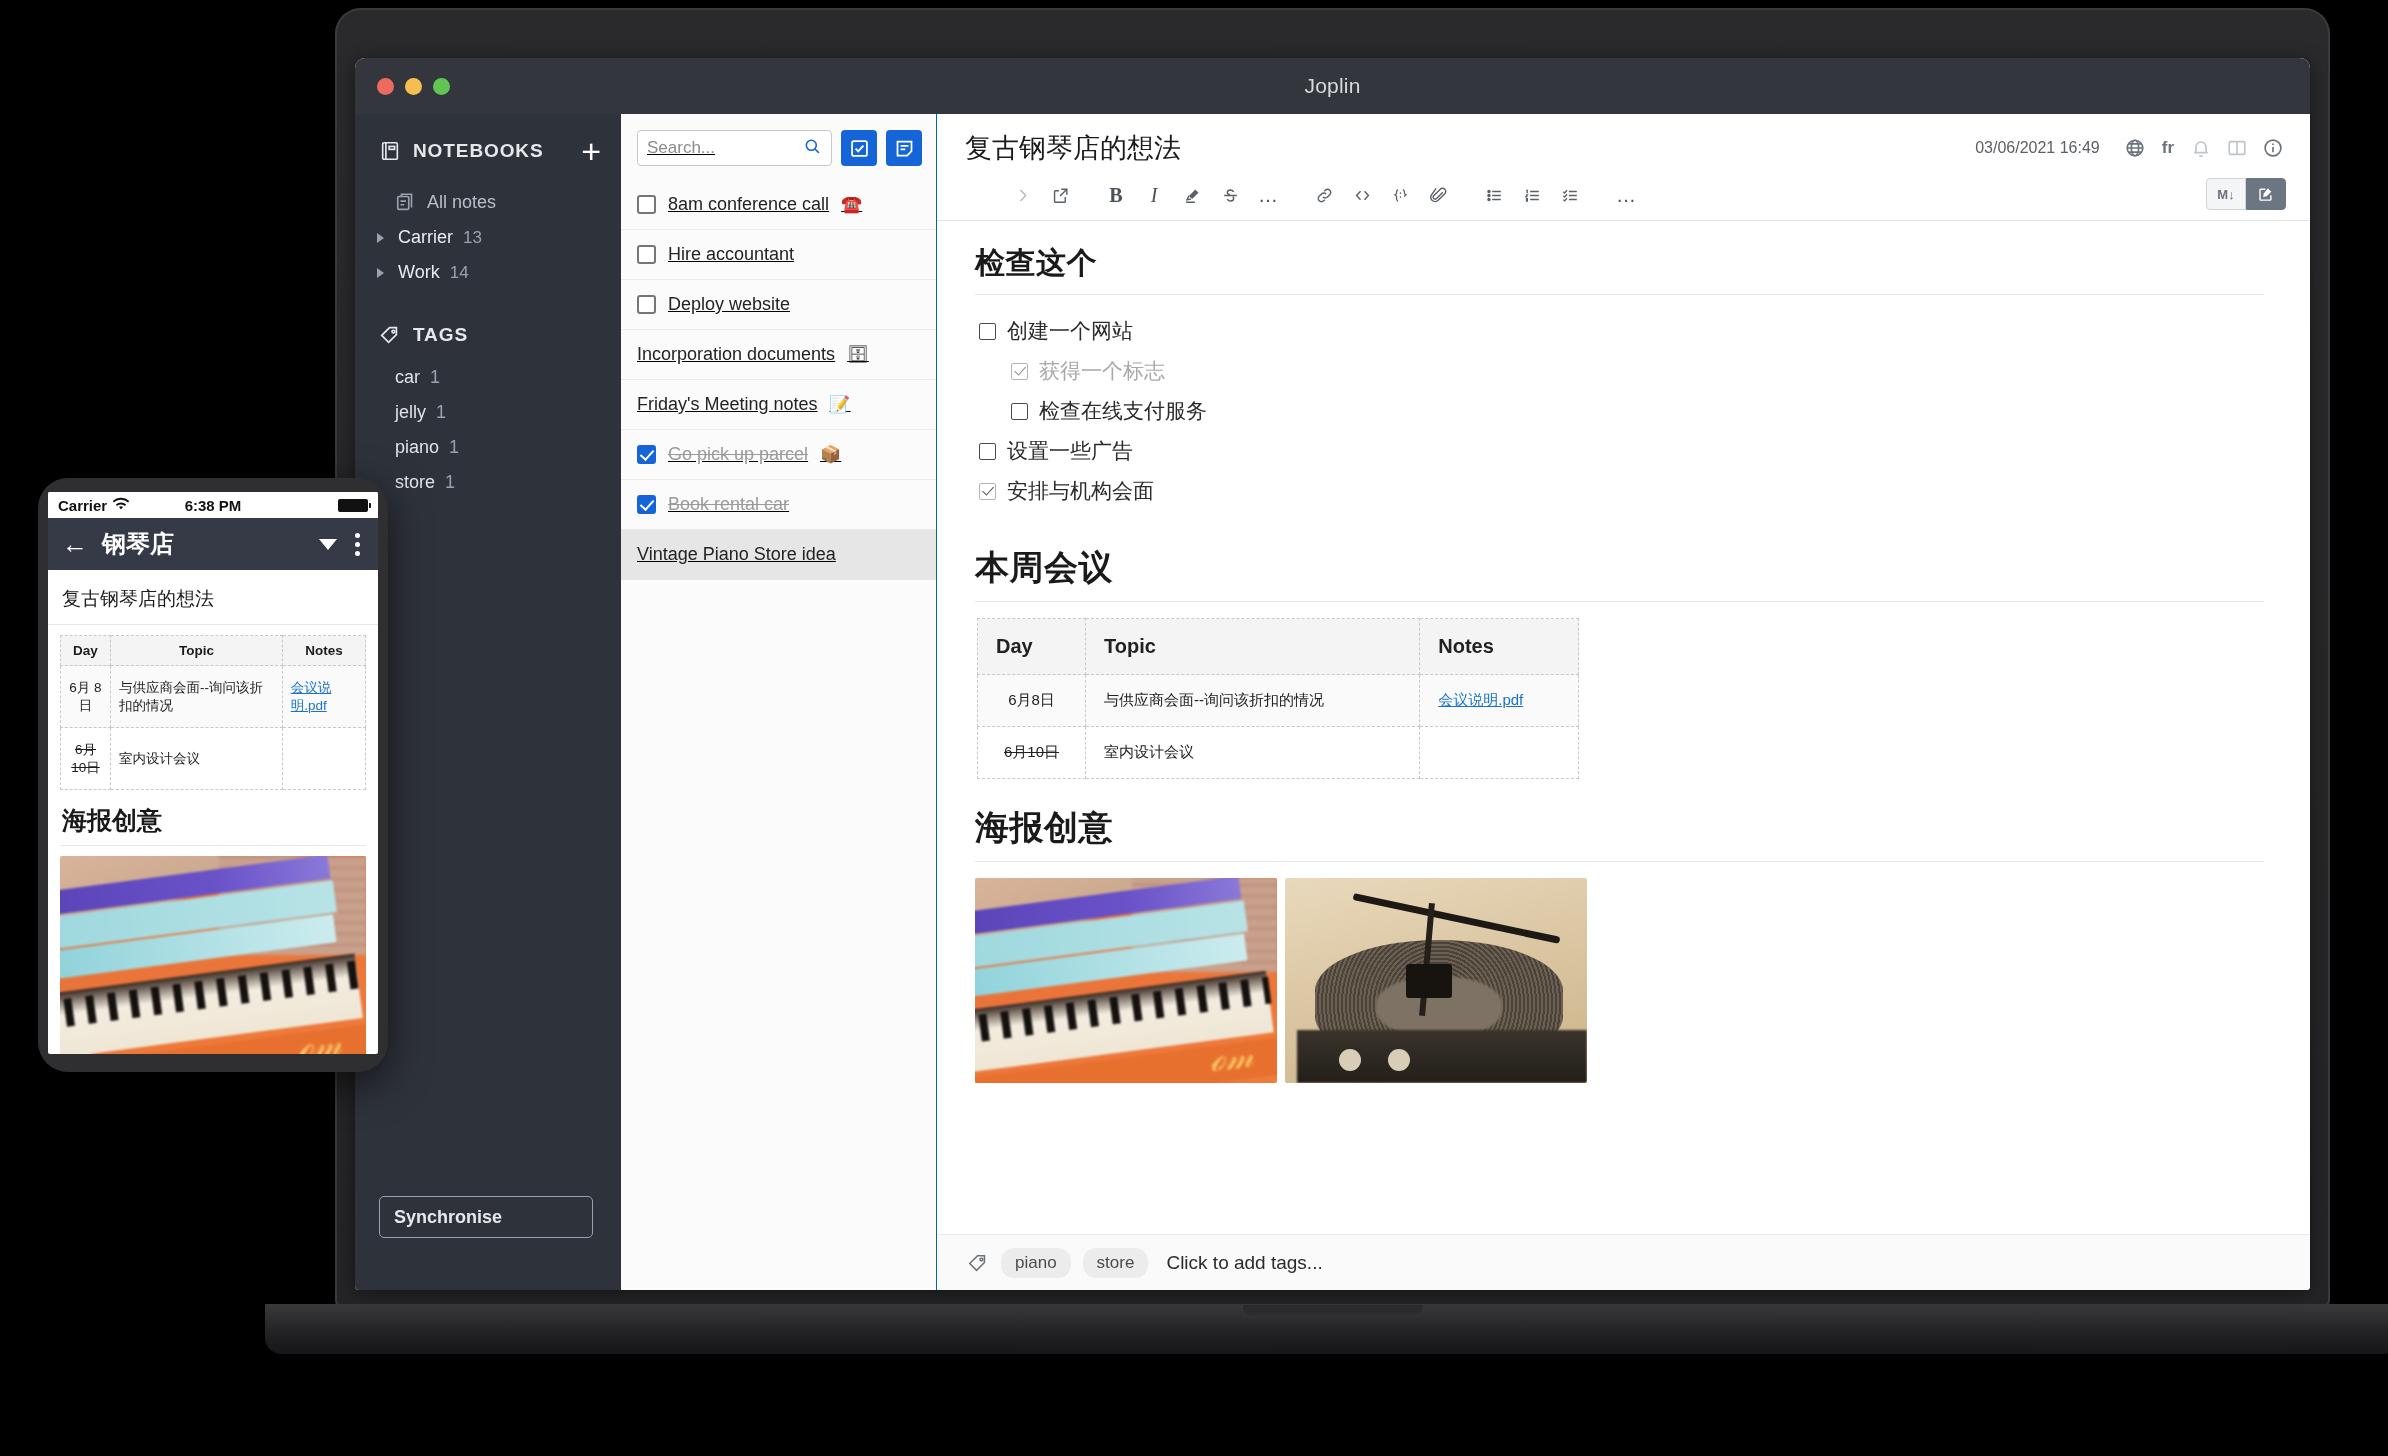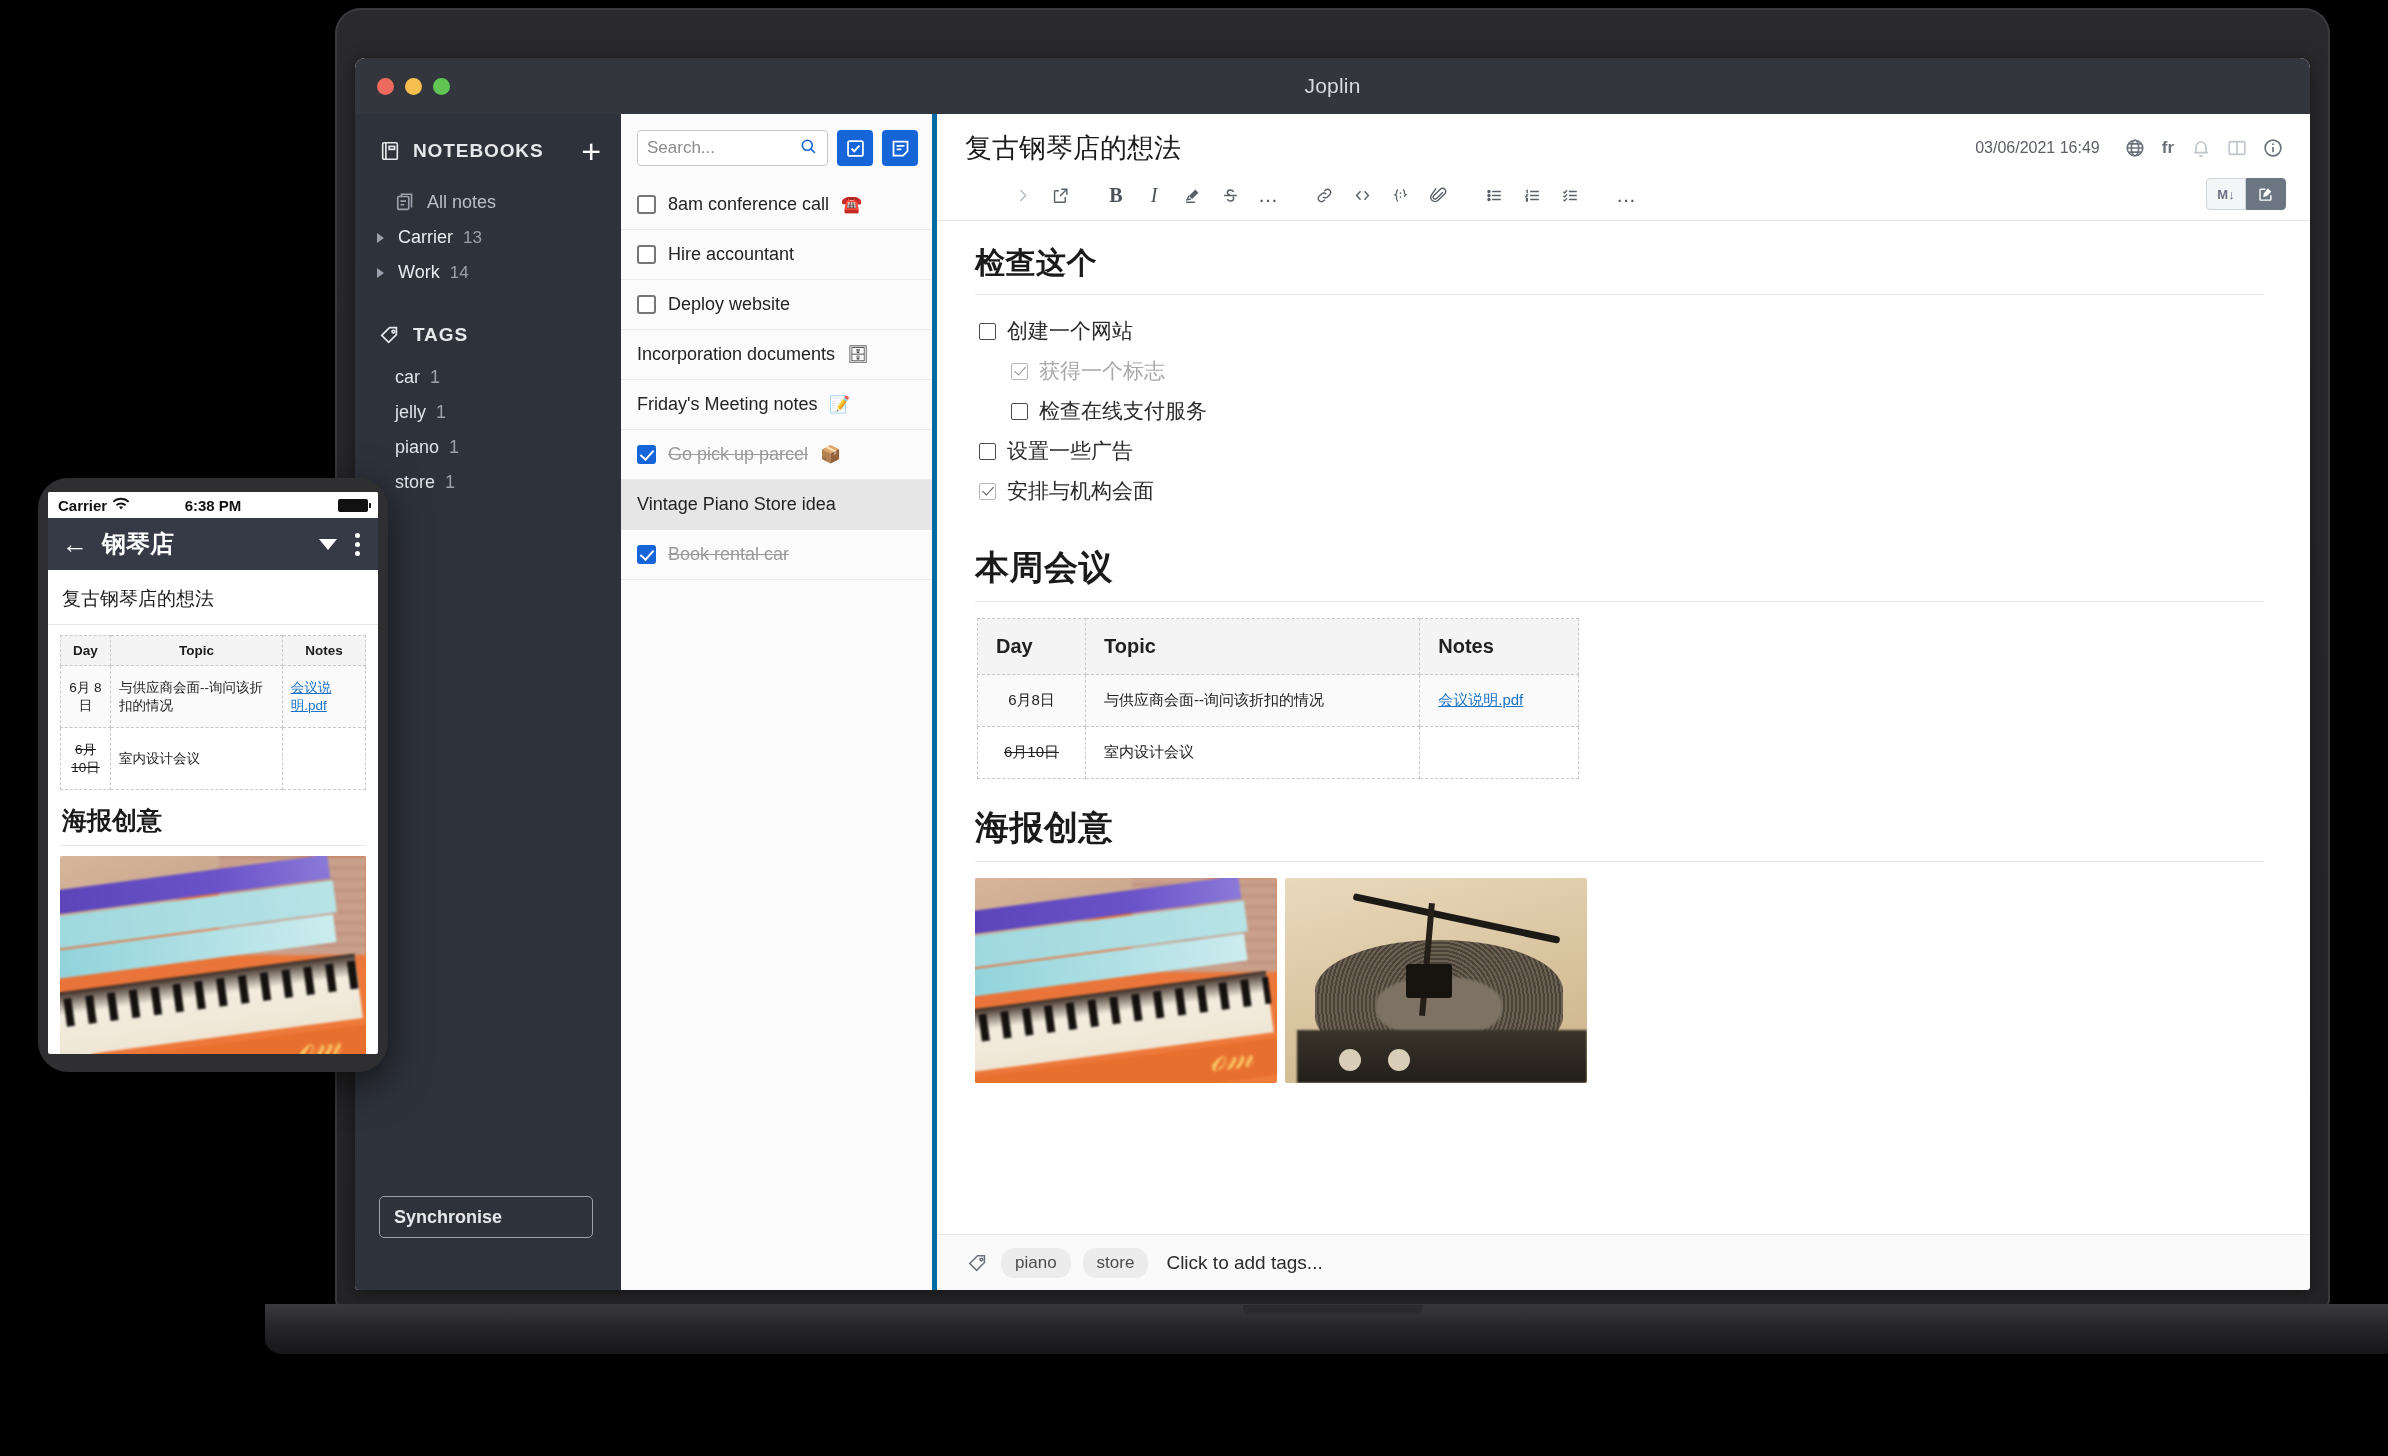--- a/index.html
+++ b/index.html
@@ -87,21 +87,21 @@
   .tag-item { padding: 7px 20px 7px 40px; font-size: 18px; color: #dfe3e8; display:flex; gap:10px; }
   .tag-item .cnt { color: #9aa1ac; }
 
   .sync-btn {
     position: absolute; left: 24px; bottom: 52px; width: 214px; height: 42px;
     border: 1px solid #9aa1ac; border-radius: 5px; color: #e6e8eb;
     display: flex; align-items: center; padding-left: 14px; font-size: 18px; font-weight: bold;
   }
 
   
-  .notelist { width: 316px; flex: 0 0 316px; background: #fbfbfb; border-right: 5px solid #0369a1; }
+  .notelist { width: 316px; flex: 0 0 316px; background: #fbfbfb; border-right: 1px solid #0369a1; text-decoration: underline; }
   .search-row { display: flex; align-items: center; gap: 9px; padding: 16px 14px 14px 16px; }
   .searchbox {
     flex: 1; height: 36px; border: 1px solid #c9c9c9; border-radius: 4px; background: #fff;
     display: flex; align-items: center; padding: 0 9px; position: relative;
   }
   .searchbox .ph { color: #8b8b8b; font-size: 17px; flex: 1; }
   .sq-btn {
     width: 36px; height: 36px; background: #1565d8; border-radius: 4px;
     display: flex; align-items: center; justify-content: center; flex: 0 0 36px;
   }
@@ -413,26 +413,26 @@
           </div>
           <div class="note-row">
             <span class="t">Friday's Meeting notes</span>
             <span class="emo">📝</span>
           </div>
           <div class="note-row done">
             <span class="cb on"></span>
             <span class="t">Go pick up parcel</span>
             <span class="emo">📦</span>
           </div>
-          <div class="note-row sel">
-            <span class="t">Vintage Piano Store idea</span>
-          </div>
           <div class="note-row done">
             <span class="cb on"></span>
             <span class="t">Book rental car</span>
+          </div>
+          <div class="note-row sel">
+            <span class="t">Vintage Piano Store idea</span>
           </div>
         </div>
 
         <div class="editor">
 
           <div class="ed-head">
             <div class="ed-title">复古钢琴店的想法</div>
             <div class="ed-date">03/06/2021 16:49</div>
             <span class="hico">
               <svg viewBox="0 0 24 24" fill="none" stroke="currentColor" stroke-width="1.8">

